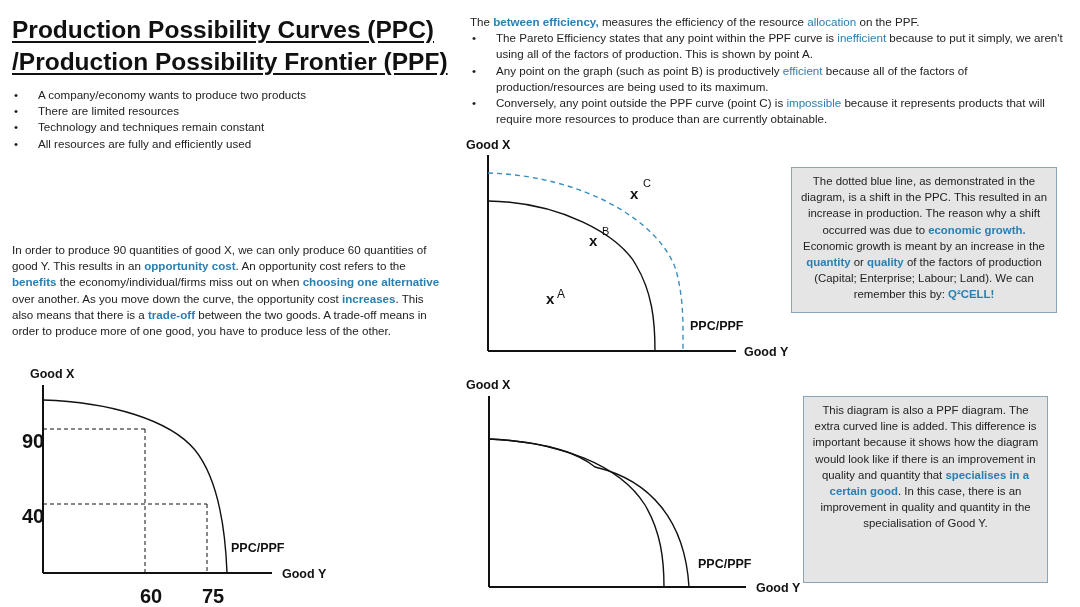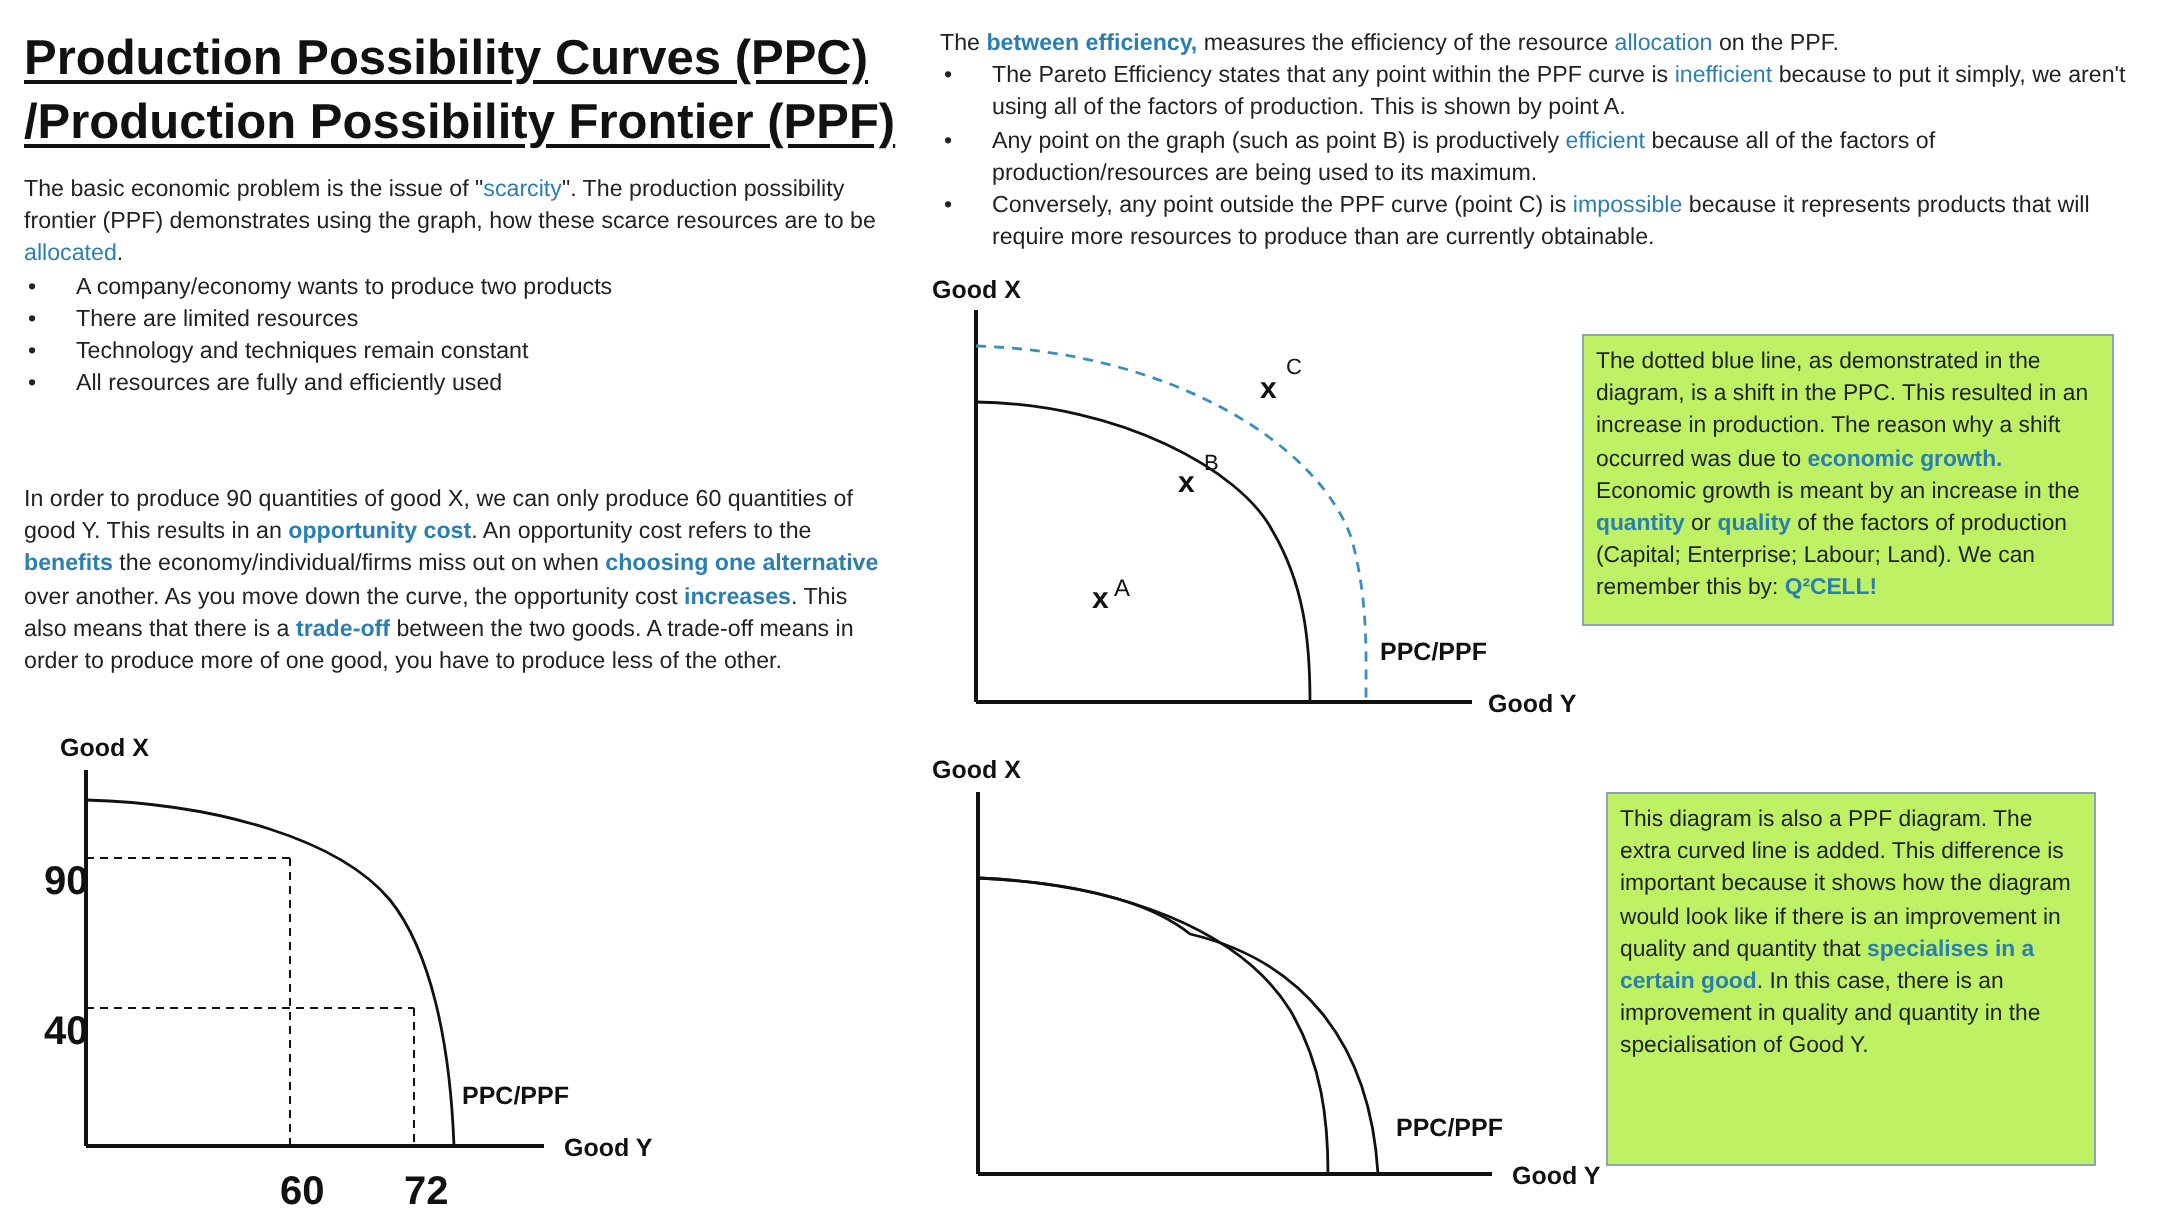--- a/index.html
+++ b/index.html
@@ -7,56 +7,55 @@
          font-family:"Liberation Sans", sans-serif; color:#1a1a1a; }
   .abs { position:absolute; }
   .title { left:12px; top:14px; width:440px; font-weight:bold; font-size:24.5px;
            line-height:32px; text-decoration:underline; text-underline-offset:3px; color:#111; }
   .para { font-size:11.6px; line-height:16.2px; color:#222; }
   .hl { color:#2a7fb0; }
   .hlb { color:#2a7fb0; font-weight:bold; }
   ul.bullets { margin:0; padding:0; list-style:none; }
   ul.bullets li { position:relative; padding-left:26px; }
   ul.bullets li::before { content:"•"; position:absolute; left:2px; top:0; }
-  .box { border:1.5px solid #8aa4b8; background:#bef264; 
+  .box { border:1.5px solid #8aa4b8; background:#e5e5e5; text-align:center;
          font-size:11.4px; line-height:16.2px; color:#222; padding:5px 6px; box-sizing:border-box; }
   .lbl { font-weight:bold; font-size:12.5px; color:#111; }
   .tick { font-weight:bold; font-size:20px; color:#111; }
   svg { position:absolute; overflow:visible; }
 </style>
 </head>
 <body>
 
 <div class="abs title">
   <div>Production Possibility Curves (PPC)</div>
   <div>/Production Possibility Frontier (PPF)</div>
 </div>
 
 <div class="abs para" style="left:12px; top:87px; width:430px;">
-  <div><span>The basic economic problem is the issue of "</span><span class="hl">scarcity</span><span>". The production possibility frontier (PPF) demonstrates using the graph, how these scarce resources are to be </span><span class="hl">allocated</span><span>.</span></div>
   <ul class="bullets">
     <li>A company/economy wants to produce two products</li>
     <li>There are limited resources</li>
     <li>Technology and techniques remain constant</li>
     <li>All resources are fully and efficiently used</li>
   </ul>
 </div>
 
 <div class="abs para" style="left:12px; top:242px; width:430px;">
   <span>In order to produce 90 quantities of good X, we can only produce 60 quantities of good Y. This results in an </span><span class="hlb">opportunity cost</span><span>. An opportunity cost refers to the </span><span class="hlb">benefits</span><span> the economy/individual/firms miss out on when </span><span class="hlb">choosing one alternative</span><span> over another. As you move down the curve, the opportunity cost </span><span class="hlb">increases</span><span>. This also means that there is a </span><span class="hlb">trade-off</span><span> between the two goods. A trade-off means in order to produce more of one good, you have to produce less of the other.</span>
 </div>
 
 <div>
   <div class="abs lbl" style="left:30px; top:367px;">Good X</div>
   <div class="abs lbl" style="left:282px; top:567px;">Good Y</div>
   <div class="abs lbl" style="left:231px; top:541px;">PPC/PPF</div>
   <div class="abs tick" style="left:22px; top:430px;">90</div>
   <div class="abs tick" style="left:22px; top:505px;">40</div>
   <div class="abs tick" style="left:140px; top:585px;">60</div>
-  <div class="abs tick" style="left:202px; top:585px;">72</div>
+  <div class="abs tick" style="left:202px; top:585px;">75</div>
   <svg style="left:0; top:0;" width="1080" height="607">
     <line x1="43" y1="385" x2="43" y2="573" stroke="#111" stroke-width="2"></line>
     <line x1="43" y1="573" x2="272" y2="573" stroke="#111" stroke-width="2"></line>
     <path d="M43 400 C 110 402, 170 420, 195 450 C 215 475, 225 520, 227 573" fill="none" stroke="#111" stroke-width="1.4"></path>
     <line x1="43" y1="429" x2="145" y2="429" stroke="#111" stroke-width="1" stroke-dasharray="4,3"></line>
     <line x1="145" y1="429" x2="145" y2="573" stroke="#111" stroke-width="1" stroke-dasharray="4,3"></line>
     <line x1="43" y1="504" x2="207" y2="504" stroke="#111" stroke-width="1" stroke-dasharray="4,3"></line>
     <line x1="207" y1="504" x2="207" y2="573" stroke="#111" stroke-width="1" stroke-dasharray="4,3"></line>
   </svg>
 </div>

